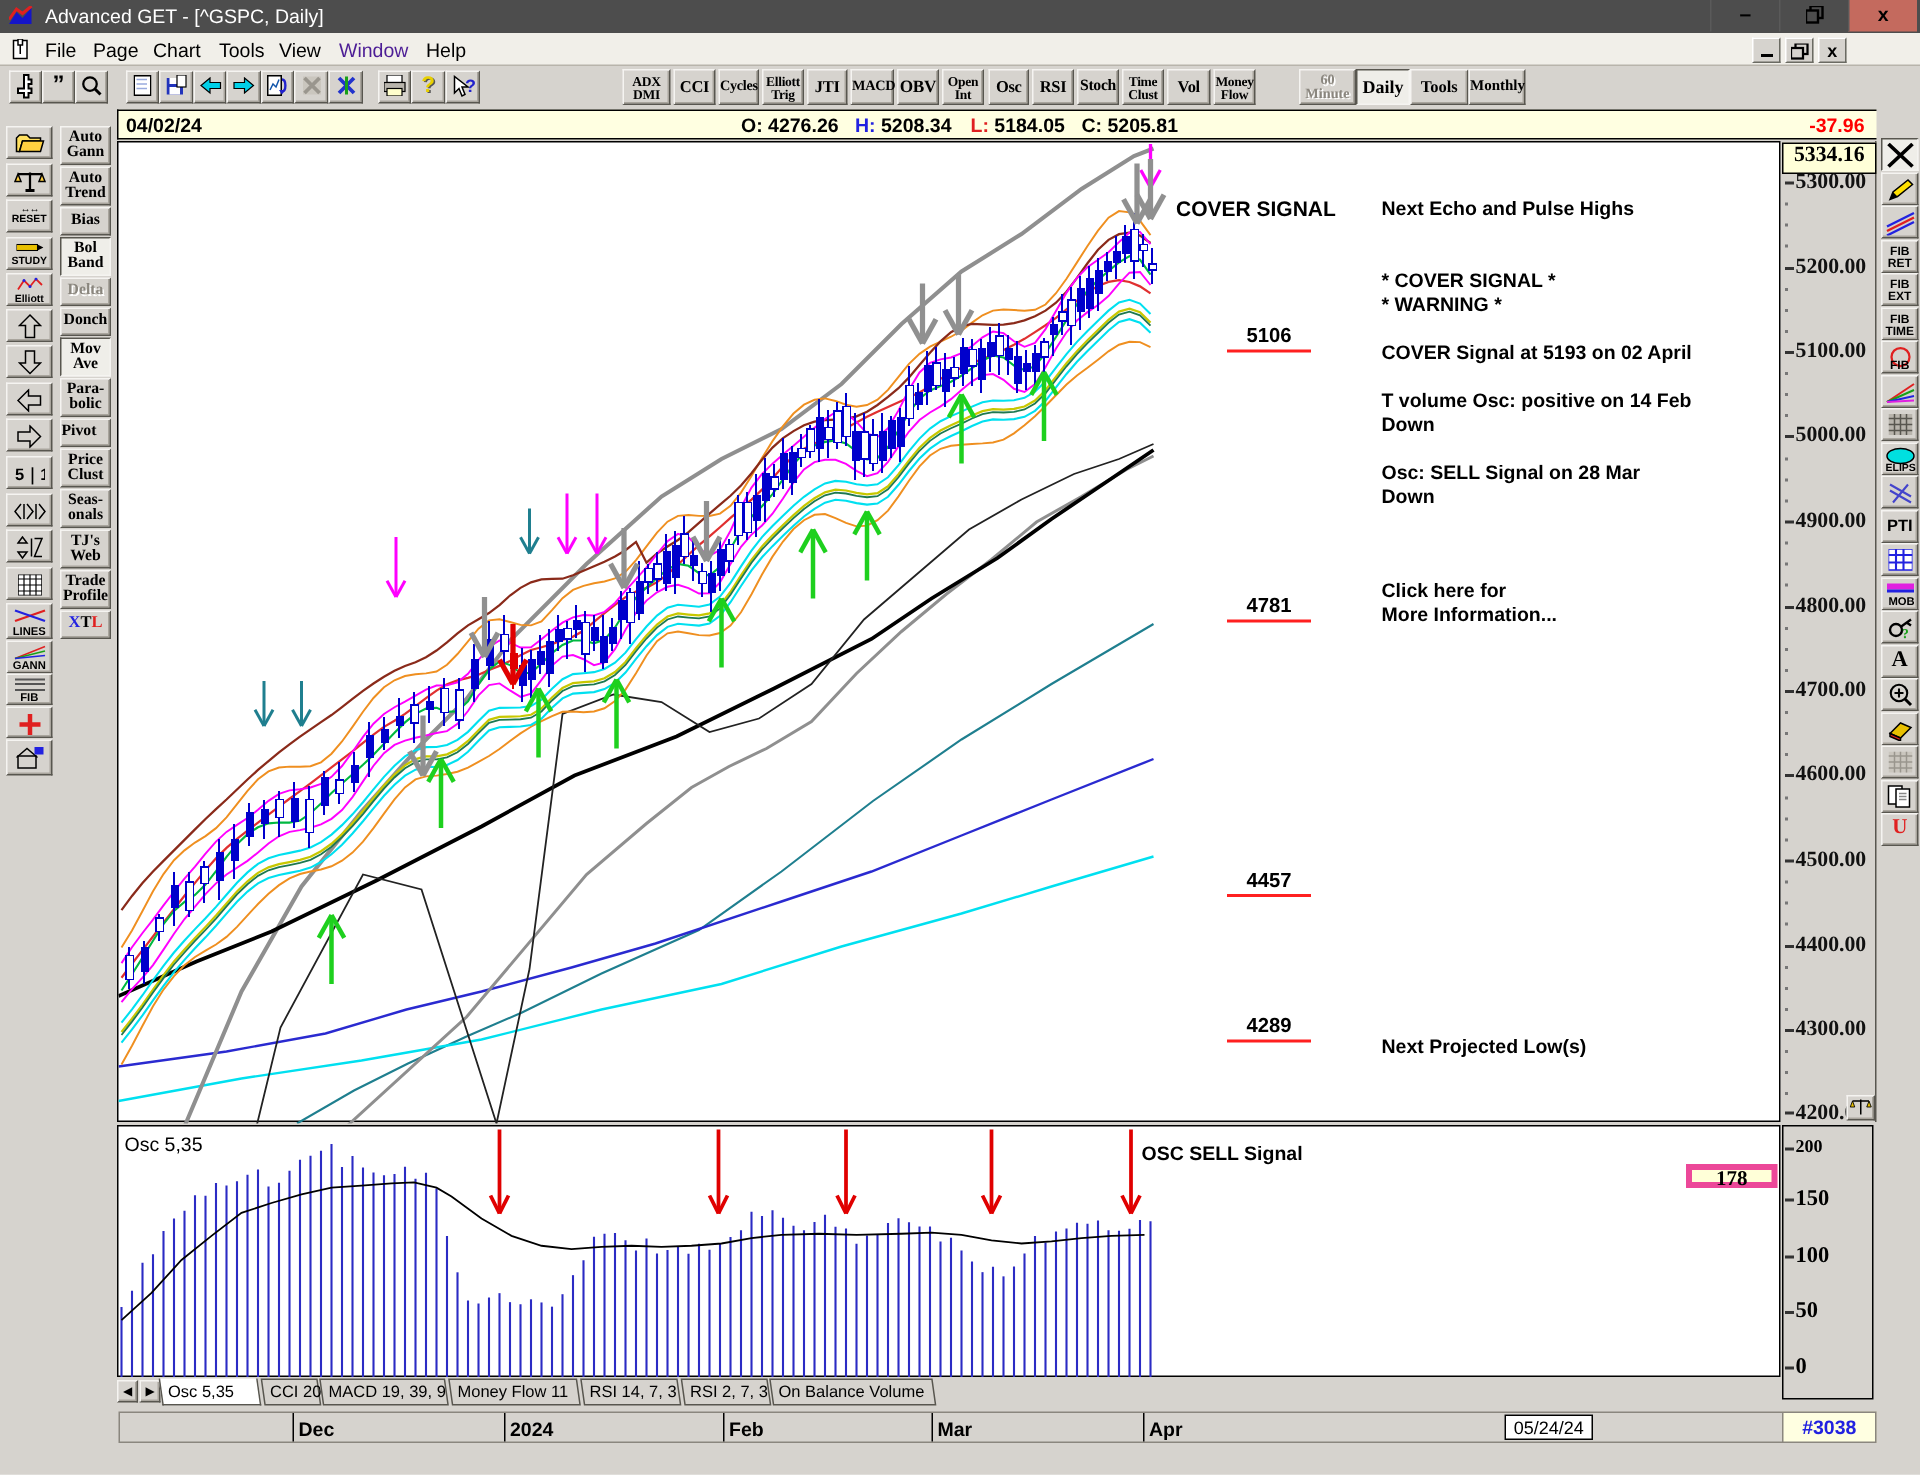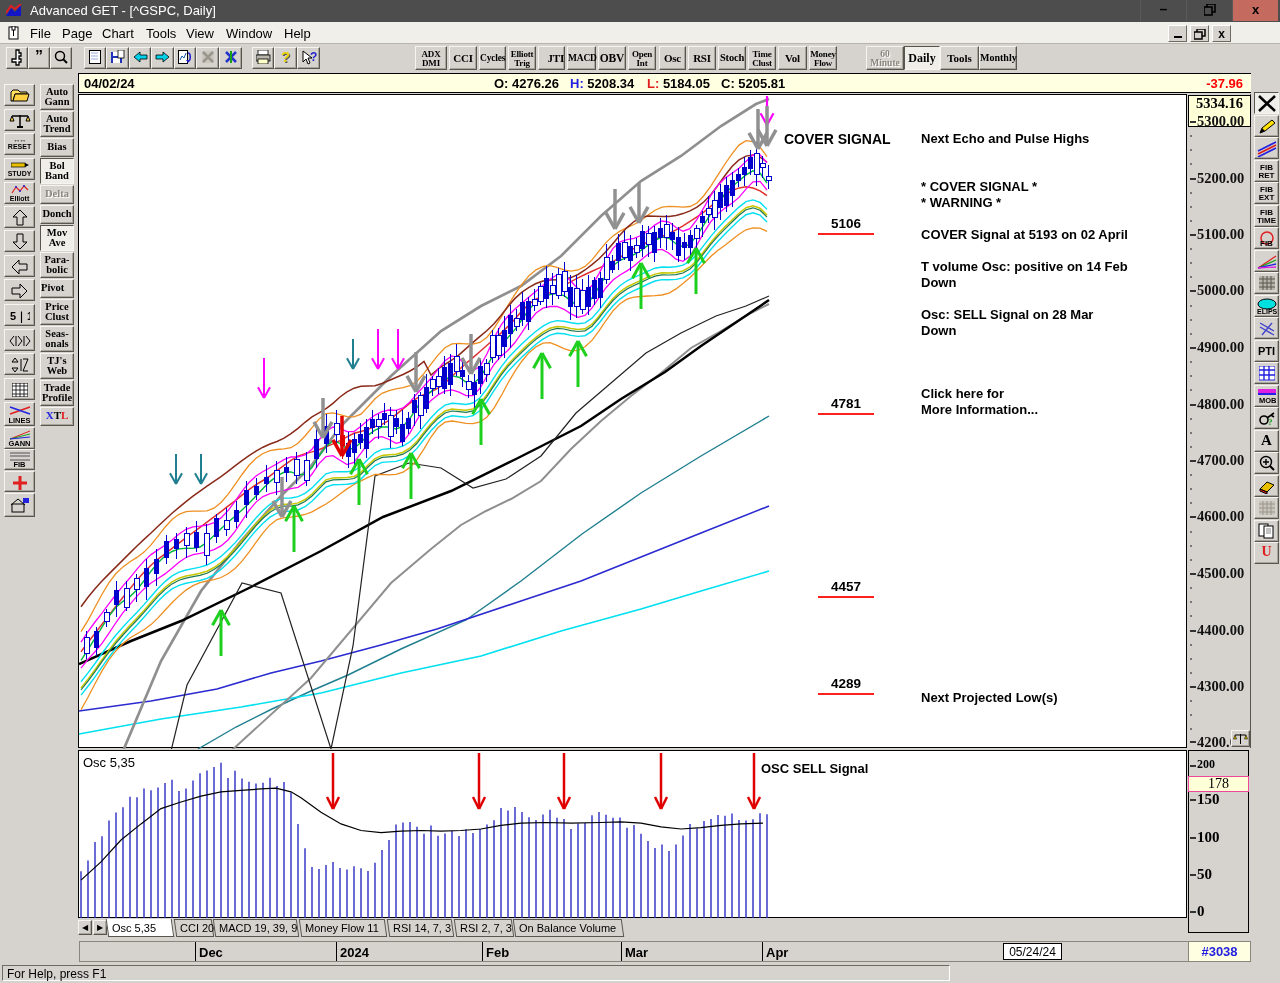--- a/index.html
+++ b/index.html
@@ -19,21 +19,21 @@
         <rect x="0" y="3" width="8" height="8" fill="#4d4d4d" stroke="#000" stroke-width="1.6"></rect>
       </svg></div>
     <div style="position:absolute;left:1232px;top:0;width:46px;height:21px;background:#c46a5e;border-left:1px solid #5a5a5a;color:#000;text-align:center;font-size:13px;font-weight:bold;line-height:20px;">x</div>
   </div>
 <div style="position:absolute;left:0;top:22px;width:1280px;height:22px;background:#f1efe9;border-bottom:1px solid #b8b4ab;">
     <div style="position:absolute;left:30px;top:4px;font-size:13px;color:#000;">File</div>
     <div style="position:absolute;left:62px;top:4px;font-size:13px;color:#000;">Page</div>
     <div style="position:absolute;left:102px;top:4px;font-size:13px;color:#000;">Chart</div>
     <div style="position:absolute;left:146px;top:4px;font-size:13px;color:#000;">Tools</div>
     <div style="position:absolute;left:186px;top:4px;font-size:13px;color:#000;">View</div>
-    <div style="position:absolute;left:226px;top:4px;font-size:13px;color:#000000;">Window</div>
+    <div style="position:absolute;left:226px;top:4px;font-size:13px;color:#4c1d95;">Window</div>
     <div style="position:absolute;left:284px;top:4px;font-size:13px;color:#000;">Help</div>
     <svg class="abs" style="left:8px;top:4px" width="14" height="14">
       <rect x="1" y="1" width="9" height="12" fill="#fff" stroke="#000"></rect>
       <rect x="4" y="0" width="3" height="4" fill="#fff" stroke="#000"></rect>
       <line x1="5.5" y1="4" x2="5.5" y2="10" stroke="#000"></line>
     </svg>
     <div style="position:absolute;left:1168px;top:3px;width:19px;height:17px;text-align:center;background:#d6d3ce;border-top:1px solid #fff;border-left:1px solid #fff;border-right:1px solid #6b6b63;border-bottom:1px solid #6b6b63;">
       <div style="margin:10px auto 0;width:8px;height:2px;background:#000"></div>
     </div>
     <div style="position:absolute;left:1190px;top:3px;width:19px;height:17px;text-align:center;background:#d6d3ce;border-top:1px solid #fff;border-left:1px solid #fff;border-right:1px solid #6b6b63;border-bottom:1px solid #6b6b63;"><svg width="12" height="11" style="margin-top:3px">
@@ -96,21 +96,21 @@
       <div style="color:#e8d000;font-weight:bold;font-size:15px;text-shadow:1px 1px 0 #555;margin-top:0">?</div>
     </div>
     <div class="btn3 abs" style="left:297px;top:3px;width:23px;height:22px;text-align:center;overflow:hidden"><svg width="16" height="15" style="margin-top:2px">
         <path d="M2 1 L2 12 L5 9 L7 14 L9 13 L7 8 L11 8 Z" fill="#fff" stroke="#000"></path>
         <text x="9" y="11" font-size="12" font-weight="bold" fill="#2222cc" font-family="Liberation Sans">?</text>
       </svg></div>
     <div class="btn3 abs ser" style="left:415px;top:2px;width:32px;height:24px;text-align:center;font-size:9px;line-height:9px;padding-top:3px;font-weight:bold;letter-spacing:-0.2px;">ADX<br>DMI</div>
     <div class="btn3 abs ser" style="left:449px;top:2px;width:28px;height:24px;text-align:center;font-size:11px;line-height:22px;font-weight:bold;letter-spacing:-0.2px;">CCI</div>
     <div class="btn3 abs ser" style="left:479px;top:2px;width:27px;height:24px;text-align:center;font-size:9.5px;line-height:22px;font-weight:bold;letter-spacing:-0.2px;">Cycles</div>
     <div class="btn3 abs ser" style="left:508px;top:2px;width:28px;height:24px;text-align:center;font-size:9px;line-height:9px;padding-top:3px;font-weight:bold;letter-spacing:-0.2px;">Elliott<br>Trig</div>
-    <div class="btn3 abs ser" style="left:538px;top:2px;width:27px;height:24px;text-align:right;font-size:11px;line-height:22px;font-weight:bold;letter-spacing:-0.2px;">JTI</div>
+    <div class="btn3 abs ser" style="left:538px;top:2px;width:27px;height:24px;text-align:center;font-size:11px;line-height:22px;font-weight:bold;letter-spacing:-0.2px;">JTI</div>
     <div class="btn3 abs ser" style="left:567px;top:2px;width:29px;height:24px;text-align:center;font-size:9.5px;line-height:22px;font-weight:bold;letter-spacing:-0.2px;">MACD</div>
     <div class="btn3 abs ser" style="left:598px;top:2px;width:28px;height:24px;text-align:center;font-size:11.5px;line-height:22px;font-weight:bold;letter-spacing:-0.2px;">OBV</div>
     <div class="btn3 abs ser" style="left:628px;top:2px;width:28px;height:24px;text-align:center;font-size:9px;line-height:9px;padding-top:3px;font-weight:bold;letter-spacing:-0.2px;">Open<br>Int</div>
     <div class="btn3 abs ser" style="left:659px;top:2px;width:27px;height:24px;text-align:center;font-size:11px;line-height:22px;font-weight:bold;letter-spacing:-0.2px;">Osc</div>
     <div class="btn3 abs ser" style="left:688px;top:2px;width:28px;height:24px;text-align:center;font-size:11px;line-height:22px;font-weight:bold;letter-spacing:-0.2px;">RSI</div>
     <div class="btn3 abs ser" style="left:718px;top:2px;width:28px;height:24px;text-align:center;font-size:10.5px;line-height:22px;font-weight:bold;letter-spacing:-0.2px;">Stoch</div>
     <div class="btn3 abs ser" style="left:748px;top:2px;width:28px;height:24px;text-align:center;font-size:9px;line-height:9px;padding-top:3px;font-weight:bold;letter-spacing:-0.2px;">Time<br>Clust</div>
     <div class="btn3 abs ser" style="left:778px;top:2px;width:29px;height:24px;text-align:center;font-size:11px;line-height:22px;font-weight:bold;letter-spacing:-0.2px;">Vol</div>
     <div class="btn3 abs ser" style="left:809px;top:2px;width:28px;height:24px;text-align:center;font-size:9px;line-height:9px;padding-top:3px;font-weight:bold;letter-spacing:-0.2px;">Money<br>Flow</div>
     <div class="btn3 abs ser" style="left:866px;top:2px;width:38px;height:24px;text-align:center;font-size:9.5px;line-height:9px;padding-top:3px;font-weight:bold;color:#8a867e;text-shadow:1px 1px 0 #fff;">60<br>Minute</div>
@@ -576,21 +576,21 @@
 <line x1="739" y1="139" x2="795" y2="139" stroke="#ff2020" stroke-width="2"></line>
 <text x="767" y="313" font-family="Liberation Sans, sans-serif" font-size="13.5" font-weight="bold" fill="#000" text-anchor="middle">4781</text>
 <line x1="739" y1="319" x2="795" y2="319" stroke="#ff2020" stroke-width="2"></line>
 <text x="767" y="496" font-family="Liberation Sans, sans-serif" font-size="13.5" font-weight="bold" fill="#000" text-anchor="middle">4457</text>
 <line x1="739" y1="502" x2="795" y2="502" stroke="#ff2020" stroke-width="2"></line>
 <text x="767" y="593" font-family="Liberation Sans, sans-serif" font-size="13.5" font-weight="bold" fill="#000" text-anchor="middle">4289</text>
 <line x1="739" y1="599" x2="795" y2="599" stroke="#ff2020" stroke-width="2"></line>
 </svg>
   </div>
 <div class="abs" style="left:1188px;top:94px;width:63px;height:654px;background:#d6d3ce;border-right:1px solid #58564f;"></div>
-<div class="abs ser" style="left:1188px;top:95px;width:63px;height:32px;background:#ffffd8;border:1px solid #000;font-size:14.5px;font-weight:bold;text-align:center;line-height:15px;">5334.16</div>
+<div class="abs ser" style="left:1188px;top:95px;width:63px;height:21px;background:#ffffd8;border:1px solid #000;font-size:14.5px;font-weight:bold;text-align:center;line-height:15px;">5334.16</div>
 <div class="abs ser" style="left:1197px;top:113px;font-size:14.5px;font-weight:bold;color:#111;">5300.00</div>
 <div class="abs" style="left:1190px;top:121px;width:6px;height:2px;background:#333;"></div>
 <div class="abs ser" style="left:1197px;top:170px;font-size:14.5px;font-weight:bold;color:#111;">5200.00</div>
 <div class="abs" style="left:1190px;top:178px;width:6px;height:2px;background:#333;"></div>
 <div class="abs ser" style="left:1197px;top:226px;font-size:14.5px;font-weight:bold;color:#111;">5100.00</div>
 <div class="abs" style="left:1190px;top:234px;width:6px;height:2px;background:#333;"></div>
 <div class="abs ser" style="left:1197px;top:282px;font-size:14.5px;font-weight:bold;color:#111;">5000.00</div>
 <div class="abs" style="left:1190px;top:290px;width:6px;height:2px;background:#333;"></div>
 <div class="abs ser" style="left:1197px;top:339px;font-size:14.5px;font-weight:bold;color:#111;">4900.00</div>
 <div class="abs" style="left:1190px;top:347px;width:6px;height:2px;background:#333;"></div>
@@ -863,21 +863,21 @@
 <div class="abs ser" style="left:1197px;top:757px;font-size:12px;font-weight:bold;">200</div>
 <div class="abs" style="left:1190px;top:765px;width:6px;height:2px;background:#333;"></div>
 <div class="abs ser" style="left:1197px;top:791px;font-size:15px;font-weight:bold;">150</div>
 <div class="abs" style="left:1190px;top:799px;width:6px;height:2px;background:#333;"></div>
 <div class="abs ser" style="left:1197px;top:829px;font-size:15px;font-weight:bold;">100</div>
 <div class="abs" style="left:1190px;top:837px;width:6px;height:2px;background:#333;"></div>
 <div class="abs ser" style="left:1197px;top:866px;font-size:15px;font-weight:bold;">50</div>
 <div class="abs" style="left:1190px;top:874px;width:6px;height:2px;background:#333;"></div>
 <div class="abs ser" style="left:1197px;top:903px;font-size:15px;font-weight:bold;">0</div>
 <div class="abs" style="left:1190px;top:911px;width:6px;height:2px;background:#333;"></div>
-<div class="abs ser" style="left:1188px;top:776px;width:61px;height:16px;background:#ffffd8;border:1px solid #ec4899;font-size:14px;font-weight:normal;text-align:center;line-height:14px;">178</div>
+<div class="abs ser" style="left:1124px;top:776px;width:61px;height:16px;background:#ffffd8;border:4px solid #ec4899;font-size:14px;font-weight:bold;text-align:center;line-height:14px;">178</div>
 <div class="abs btn3" style="left:78px;top:920px;width:14px;height:15px;text-align:center;font-size:8px;line-height:14px;">◀</div>
 <div class="abs btn3" style="left:93px;top:920px;width:14px;height:15px;text-align:center;font-size:8px;line-height:14px;">▶</div>
 <div class="abs" style="left:107px;top:919px;width:66px;height:18px;background:#fff;border:1px solid #58564f;border-top:none;transform:skewX(8deg);"></div>
 <div class="abs" style="left:112px;top:922px;font-size:11px;white-space:nowrap;">Osc 5,35</div>
 <div class="abs" style="left:175px;top:919px;width:38px;height:18px;background:#d6d3ce;border:1px solid #58564f;border-top:1px solid #58564f;transform:skewX(8deg);"></div>
 <div class="abs" style="left:180px;top:922px;font-size:11px;white-space:nowrap;">CCI 20</div>
 <div class="abs" style="left:214px;top:919px;width:84px;height:18px;background:#d6d3ce;border:1px solid #58564f;border-top:1px solid #58564f;transform:skewX(8deg);"></div>
 <div class="abs" style="left:219px;top:922px;font-size:11px;white-space:nowrap;">MACD 19, 39, 9</div>
 <div class="abs" style="left:300px;top:919px;width:86px;height:18px;background:#d6d3ce;border:1px solid #58564f;border-top:1px solid #58564f;transform:skewX(8deg);"></div>
 <div class="abs" style="left:305px;top:922px;font-size:11px;white-space:nowrap;">Money Flow 11</div>
@@ -894,13 +894,12 @@
 <div class="abs" style="left:340px;top:945px;font-size:13px;font-weight:bold;">2024</div>
 <div class="abs" style="left:482px;top:942px;width:1px;height:19px;background:#000;"></div>
 <div class="abs" style="left:486px;top:945px;font-size:13px;font-weight:bold;">Feb</div>
 <div class="abs" style="left:621px;top:942px;width:1px;height:19px;background:#000;"></div>
 <div class="abs" style="left:625px;top:945px;font-size:13px;font-weight:bold;">Mar</div>
 <div class="abs" style="left:762px;top:942px;width:1px;height:19px;background:#000;"></div>
 <div class="abs" style="left:766px;top:945px;font-size:13px;font-weight:bold;">Apr</div>
 <div class="abs" style="left:1003px;top:943px;width:59px;height:17px;background:#fff;border:1px solid #000;text-align:center;font-size:12px;line-height:16px;">05/24/24</div>
 <div class="abs" style="left:1188px;top:941px;width:63px;height:21px;background:#ffffe1;border:1px solid #8a867e;text-align:center;font-size:13px;font-weight:bold;color:#2222e0;line-height:19px;">#3038</div>
 <div style="position:absolute;left:0;top:963px;width:1280px;height:20px;background:#d6d3ce;">
-    <div style="position:absolute;left:2px;top:2px;width:948px;height:16px;border-top:1px solid #6b6b63;border-left:1px solid #6b6b63;border-right:1px solid #fff;border-bottom:1px solid #fff;font-size:12px;padding:1px 4px;">For Help, press F1</div>
   </div>
 </body></html>

